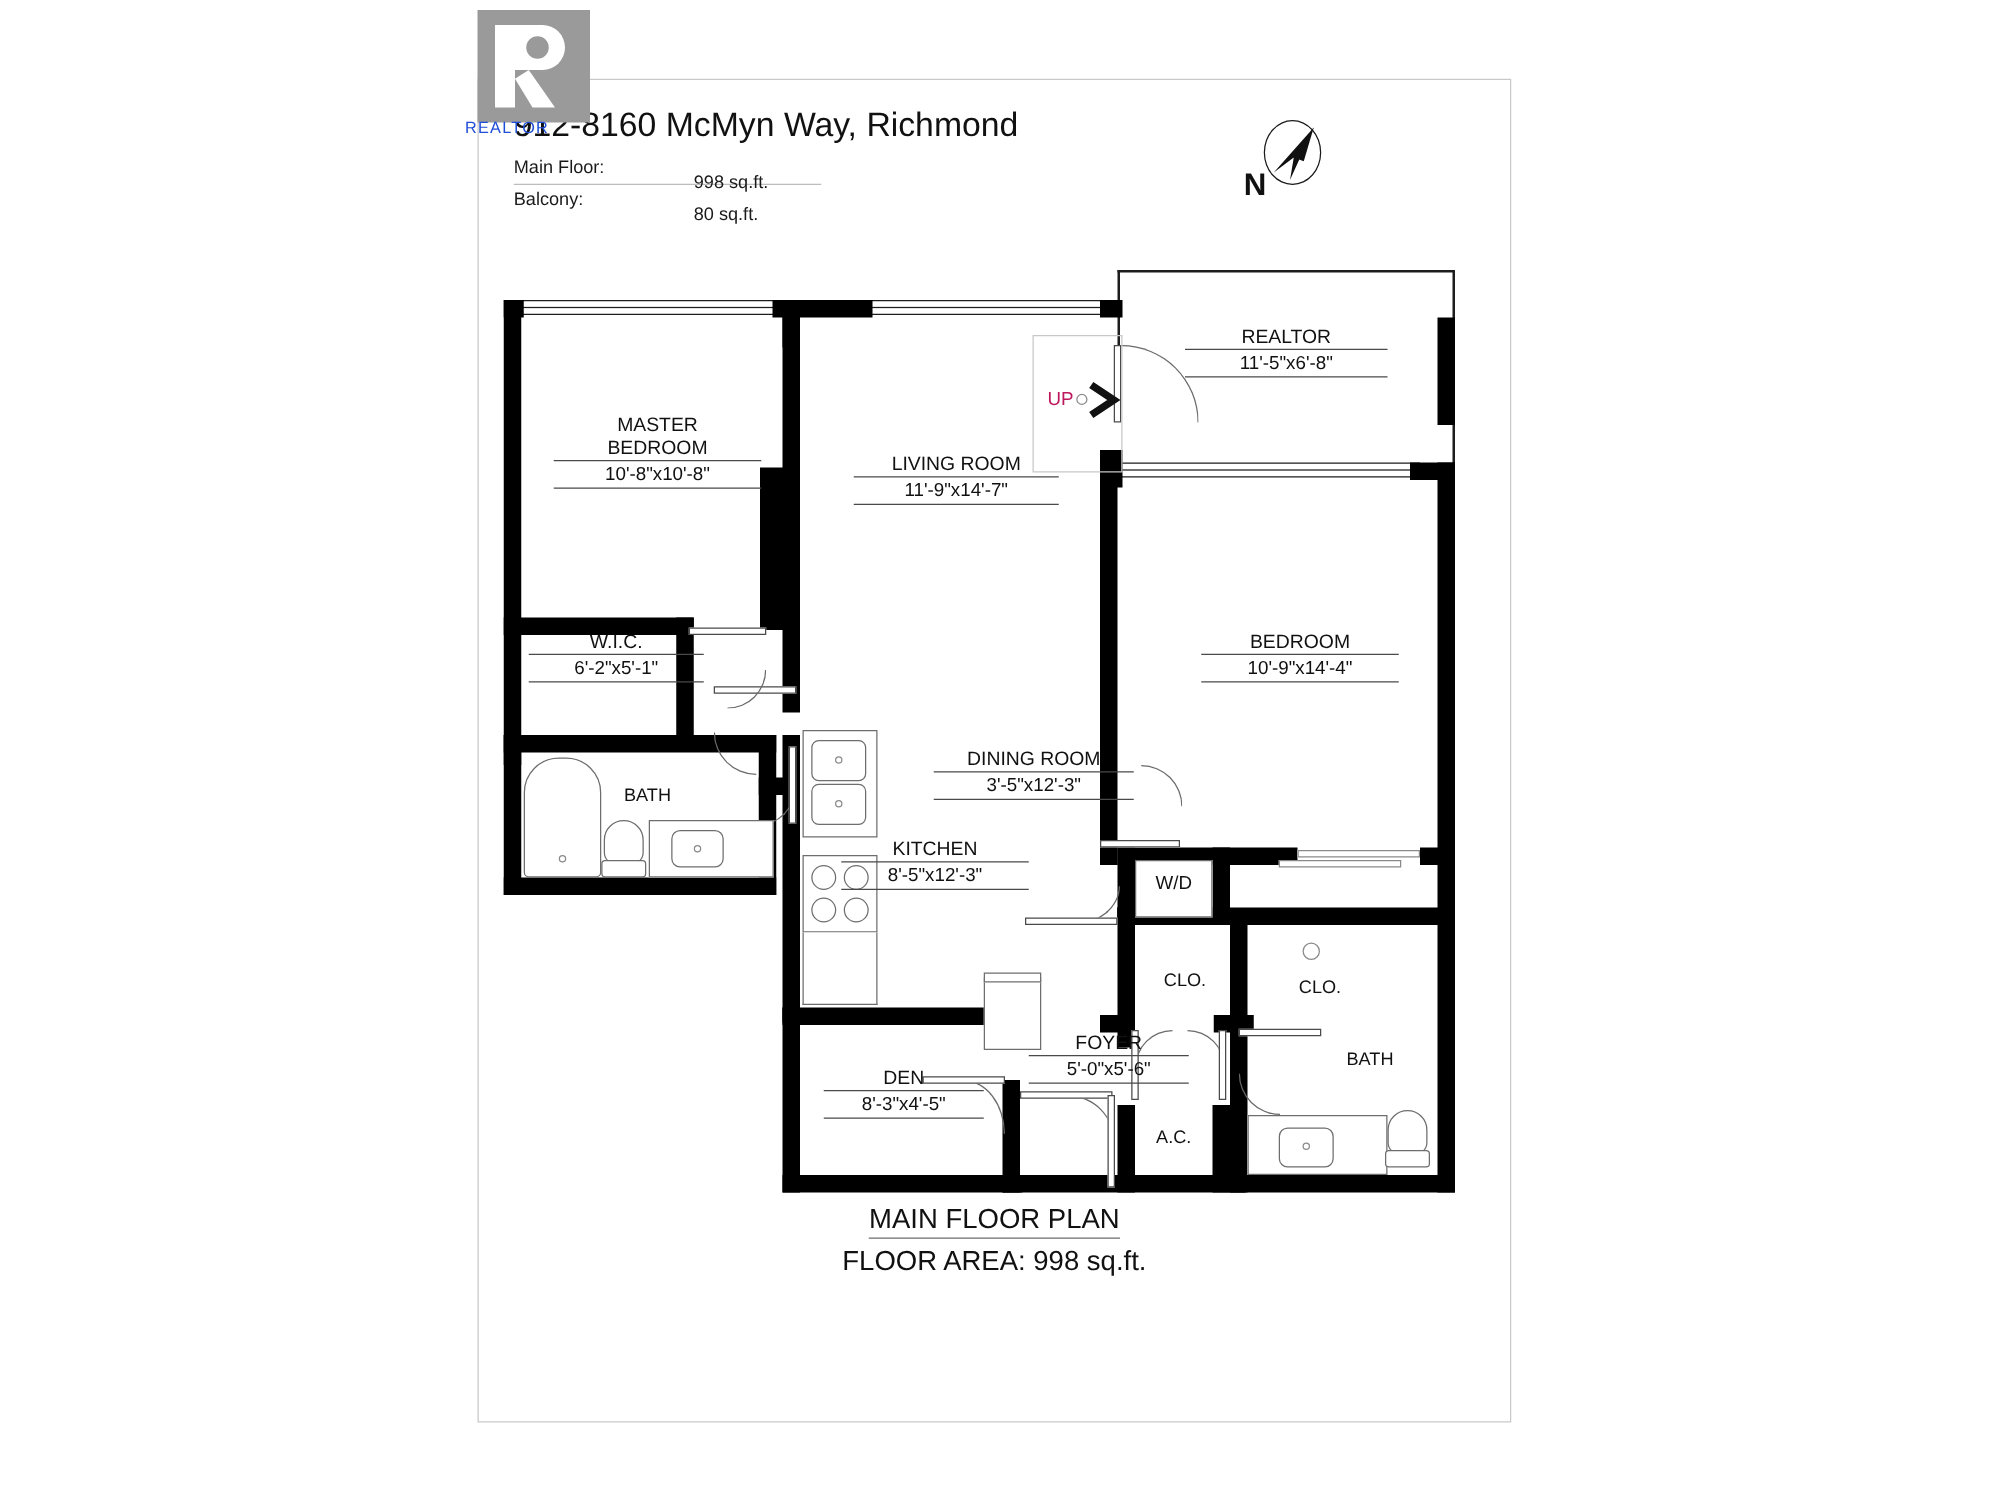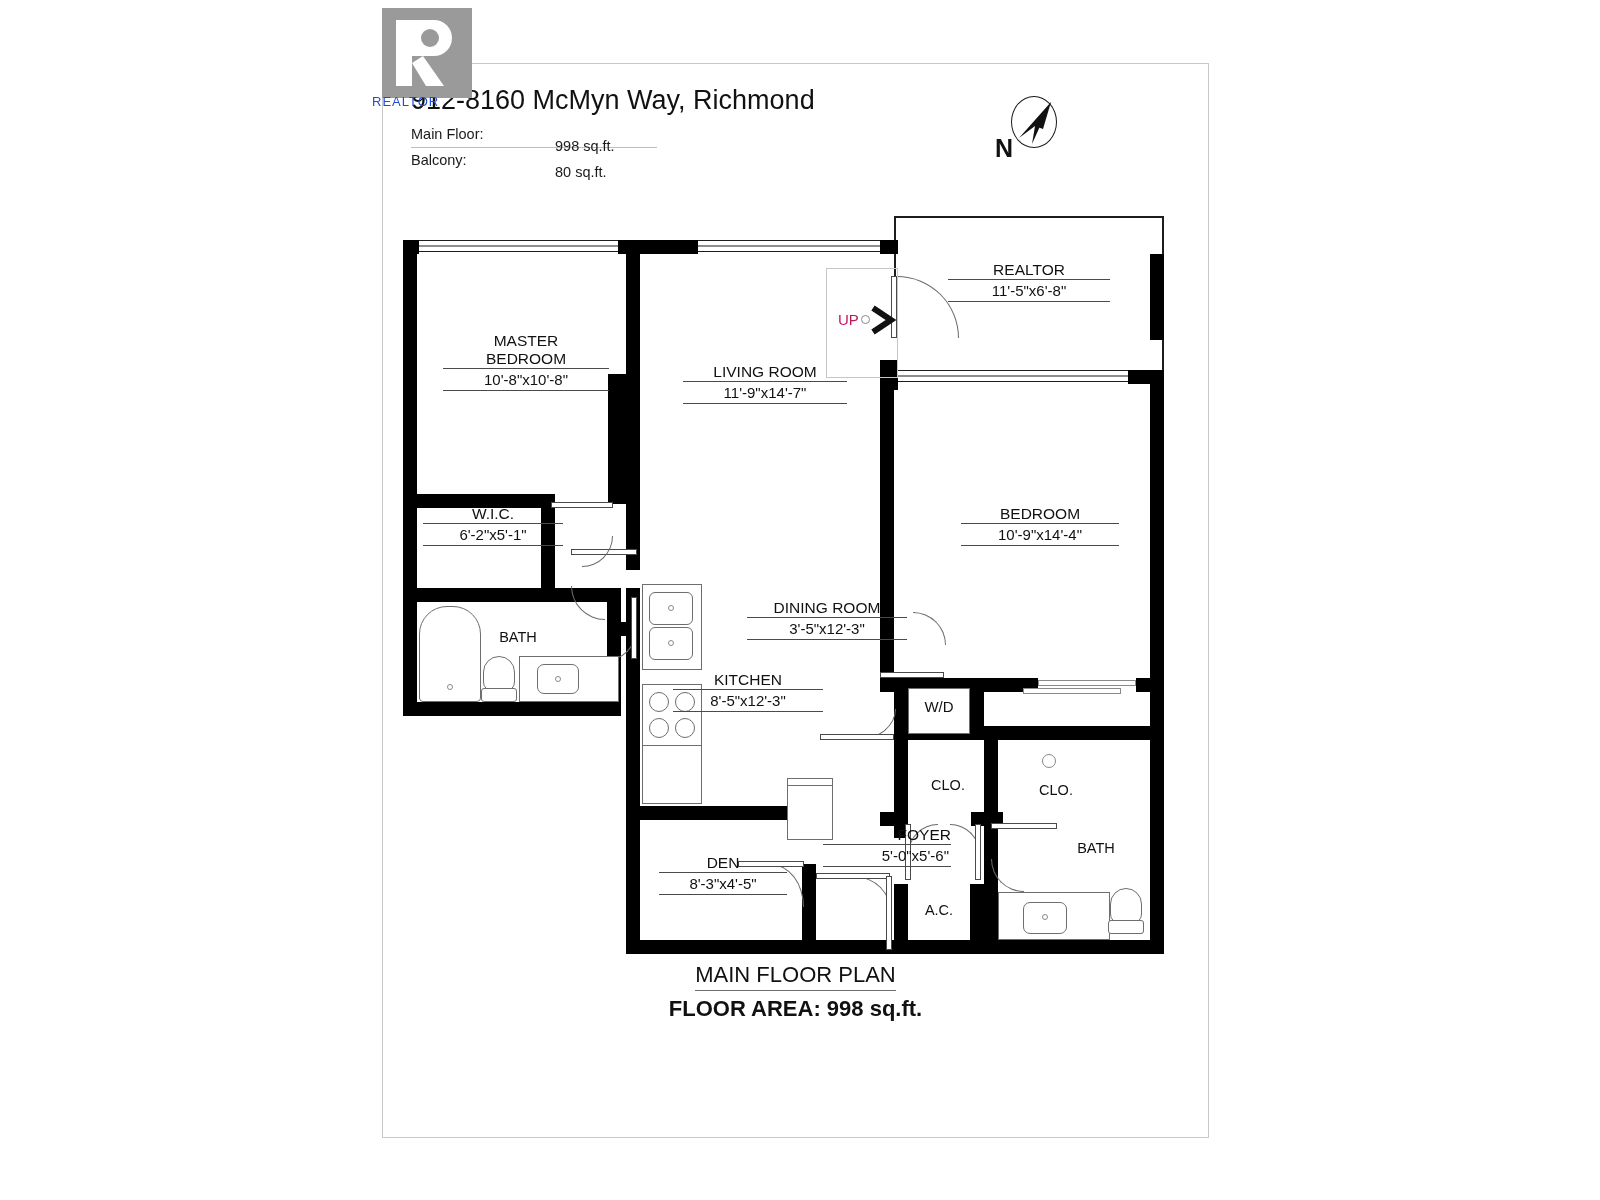--- a/index.html
+++ b/index.html
@@ -181,21 +181,20 @@
     display: inline-block;
     border-bottom: 1px solid #6e6e6e;
     padding-bottom: 2px;
   }
   #footer-area {
     position: absolute;
     left: 0; right: 0; top: 932px;
     text-align: center;
     font-size: 22px;
     color: #111;
-    font-weight: bold;
   }
   #disclaimer {
     position: absolute;
     left: 28px; top: 1000px;
     width: 660px;
     font-family: "Liberation Serif", serif;
     font-size: 15.5px;
     line-height: 22px;
     color: #3a3a3a;
   }
@@ -416,21 +415,21 @@
       <div class="room" style="left:290px; top:607px; width:150px;">
         <span class="nm">KITCHEN</span>
         <span class="dim">8'-5"x12'-3"</span>
       </div>
 
       <div class="room" style="left:276px; top:790px; width:128px;">
         <span class="nm">DEN</span>
         <span class="dim">8'-3"x4'-5"</span>
       </div>
 
-      <div class="room" style="left:440px; top:762px; width:128px;text-align:right;">
+      <div class="room" style="left:440px; top:762px; width:128px;">
         <span class="nm">FOYER</span>
         <span class="dim">5'-0"x5'-6"</span>
       </div>
 
       <div class="slab" style="left:90px; top:565px; width:90px;">BATH</div>
       <div class="slab" style="left:668px; top:776px; width:90px;">BATH</div>
       <div class="slab" style="left:518px; top:634px; width:76px; font-size:15px;">W/D</div>
       <div class="slab" style="left:628px; top:718px; width:90px;">CLO.</div>
       <div class="slab" style="left:520px; top:713px; width:90px;">CLO.</div>
       <div class="slab" style="left:513px; top:838px; width:86px;">A.C.</div>

